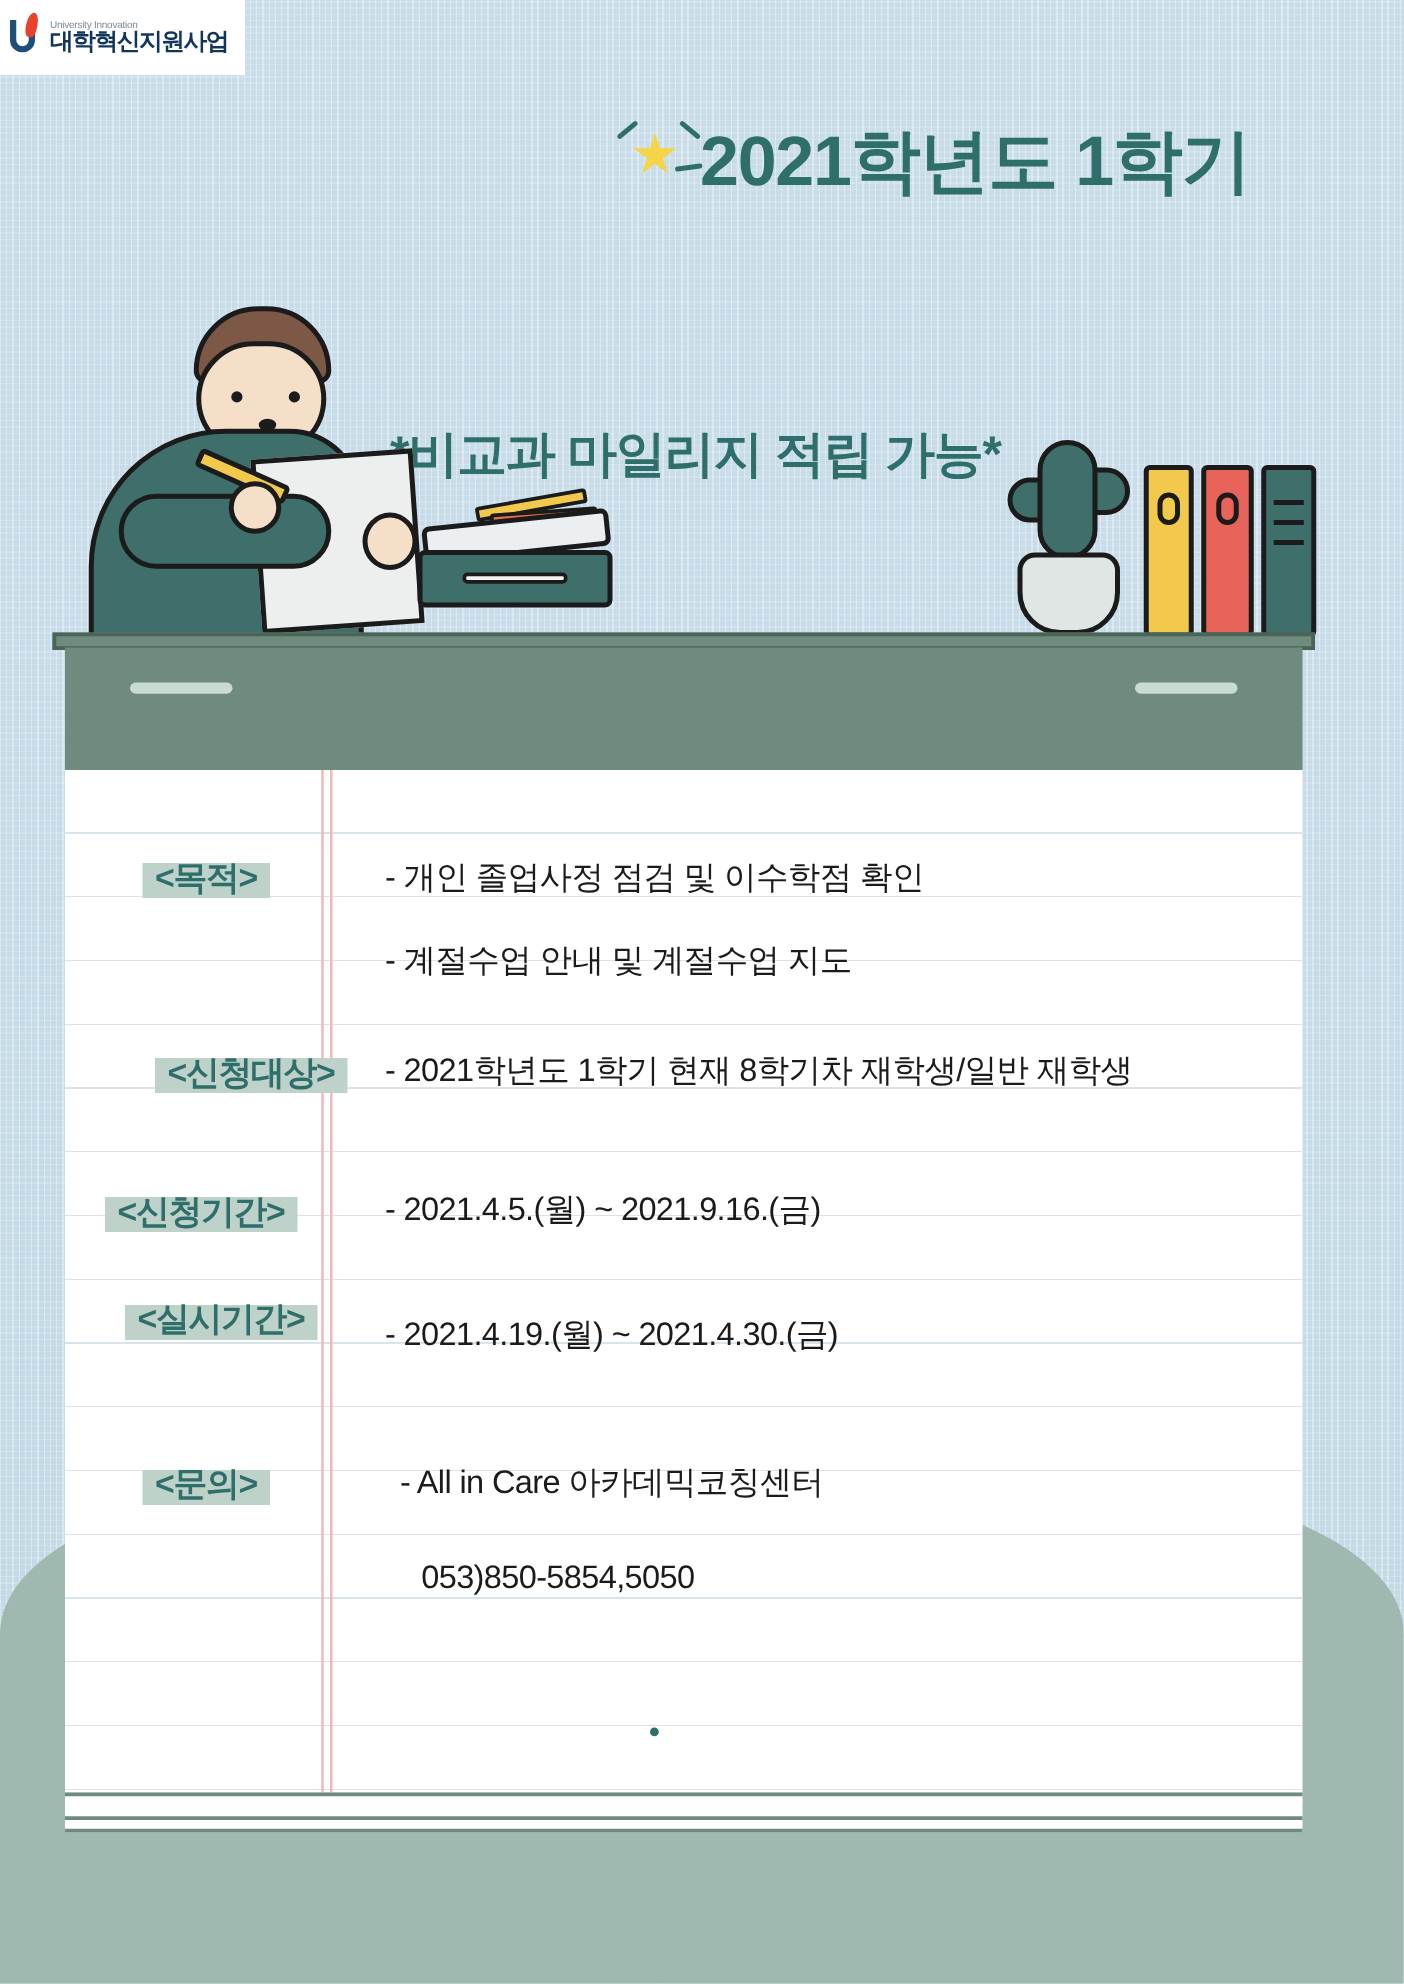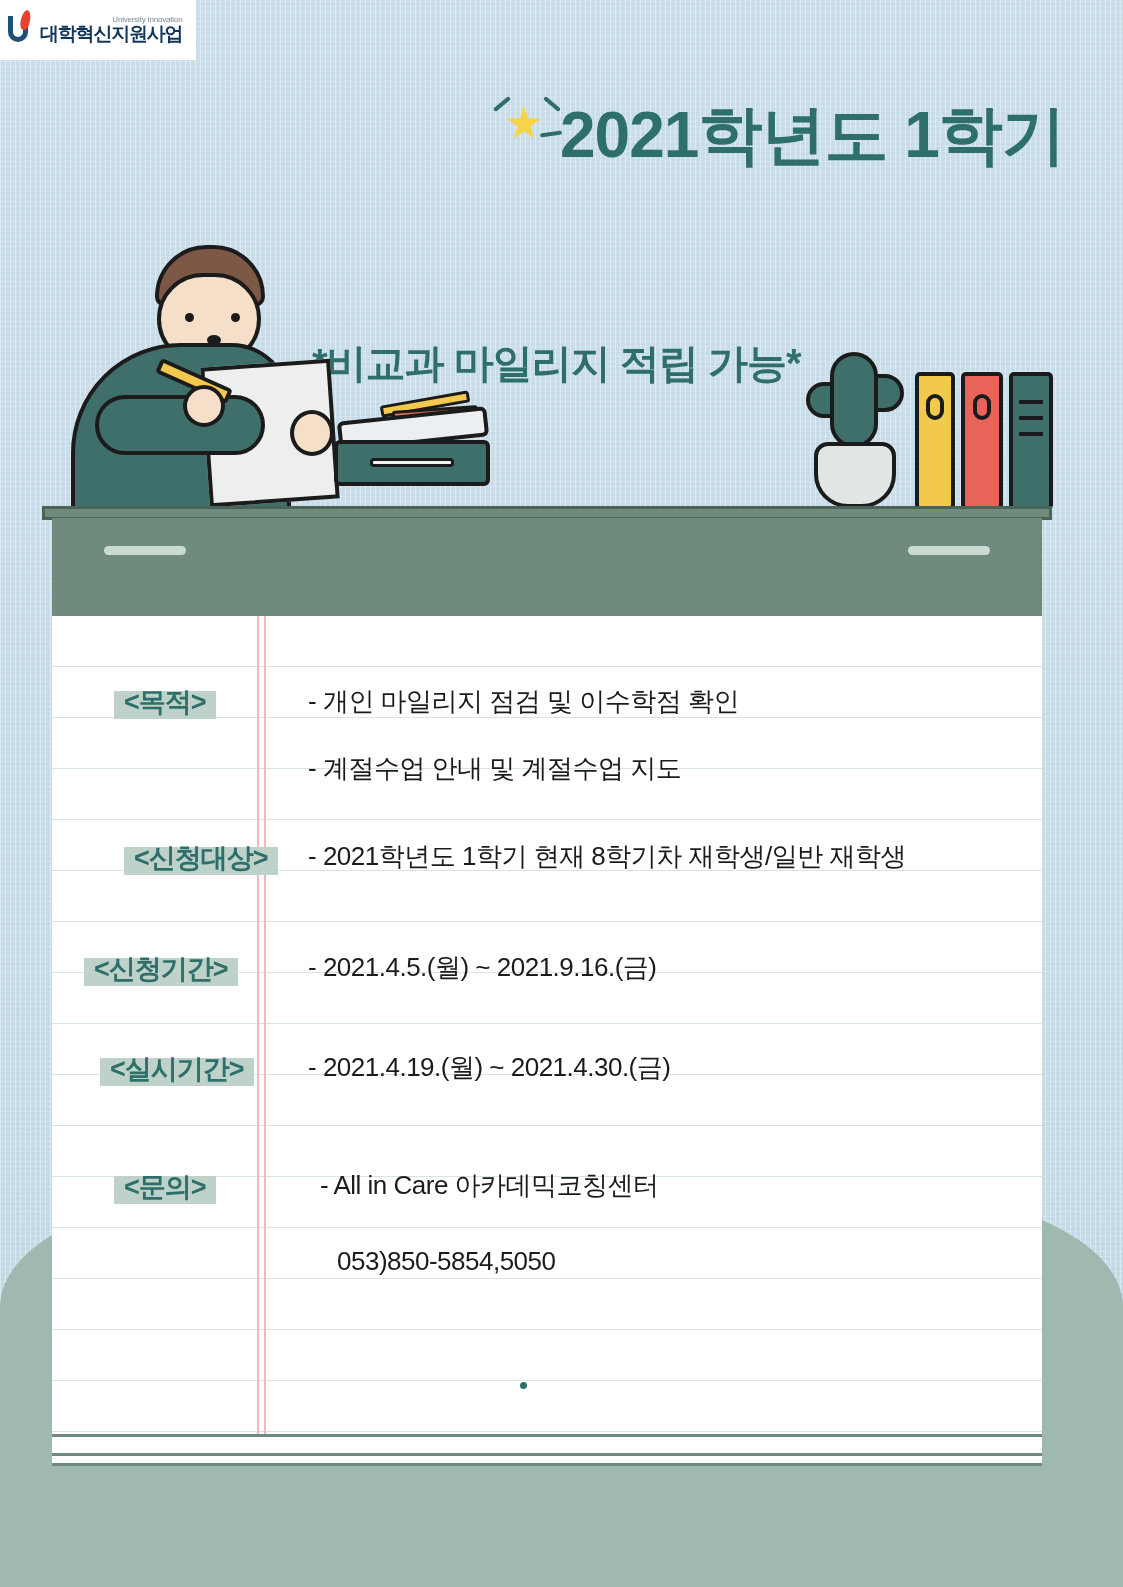--- a/index.html
+++ b/index.html
@@ -71,40 +71,39 @@
     width: 9px; height: 20px;
     background: #e8422e;
     border-radius: 50% 50% 40% 40%;
     transform: rotate(12deg);
   }
   .logo-text {
     display: flex;
     flex-direction: column;
     justify-content: center;
     line-height: 1.05;
-    align-items: flex-end;
   }
   .logo-eng {
     font-size: 8px;
     color: #7a8a96;
     letter-spacing: -0.2px;
   }
   .logo-kor {
     font-size: 19px;
     font-weight: bold;
     color: #12355b;
     letter-spacing: -1.2px;
   }
 
   
   .headline-year {
     position: absolute;
     left: 560px;
     top: 92px;
-    font-size: 64px;
+    font-size: 56px;
     font-weight: bold;
     color: #2f6f6b;
     letter-spacing: -1px;
     white-space: nowrap;
   }
   .sparkle {
     position: absolute;
     left: 492px;
     top: 96px;
     width: 72px;
@@ -407,36 +406,36 @@
   <div class="desk-handle right"></div>
 
   <div class="note">
     <div class="note-margin"></div>
     <div class="note-margin second"></div>
 
     <div class="rows">
 
       <div class="row">
         <div class="label" style="left:62px; top:66px;">&lt;목적&gt;</div>
-        <div class="value" style="left:256px; top:68px;">- 개인 마일리지 점검 및 이수학점 확인</div>
+        <div class="value" style="left:256px; top:68px;">- 개인 졸업사정 점검 및 이수학점 확인</div>
         <div class="value" style="left:256px; top:135px;">- 계절수업 안내 및 계절수업 지도</div>
       </div>
 
       <div class="row">
         <div class="label" style="left:40px; top:222px;margin-left:32px;">&lt;신청대상&gt;</div>
         <div class="value" style="left:256px; top:223px;">- 2021학년도 1학기 현재 8학기차 재학생/일반 재학생</div>
       </div>
 
       <div class="row">
         <div class="label" style="left:32px; top:333px;">&lt;신청기간&gt;</div>
         <div class="value" style="left:256px; top:334px;">- 2021.4.5.(월) ~ 2021.9.16.(금)</div>
       </div>
 
       <div class="row">
-        <div class="label" style="left:48px; top:433px;">&lt;실시기간&gt;</div>
+        <div class="label" style="left:48px; top:419px;">&lt;실시기간&gt;</div>
         <div class="value" style="left:256px; top:434px;">- 2021.4.19.(월) ~ 2021.4.30.(금)</div>
       </div>
 
       <div class="row">
         <div class="label" style="left:62px; top:551px;">&lt;문의&gt;</div>
         <div class="value" style="left:268px; top:552px;">- All in Care 아카데믹코칭센터</div>
         <div class="value" style="left:285px; top:618px;margin-top:12px;">053)850-5854,5050</div>
       </div>
 
     </div>

